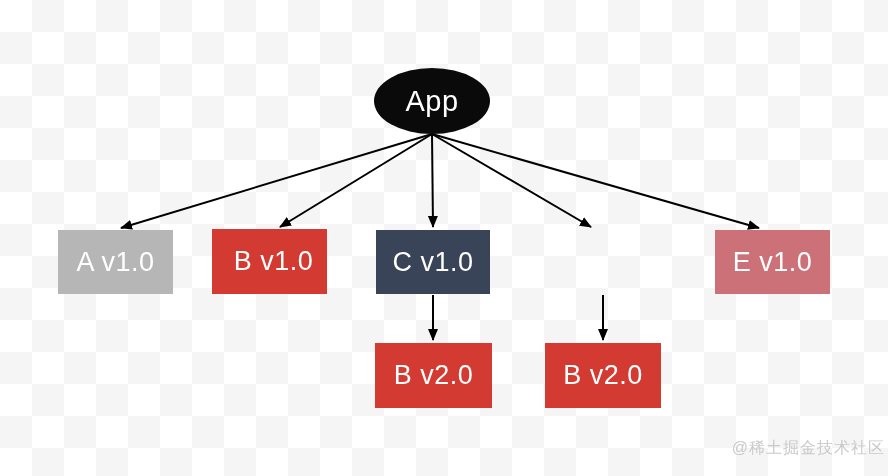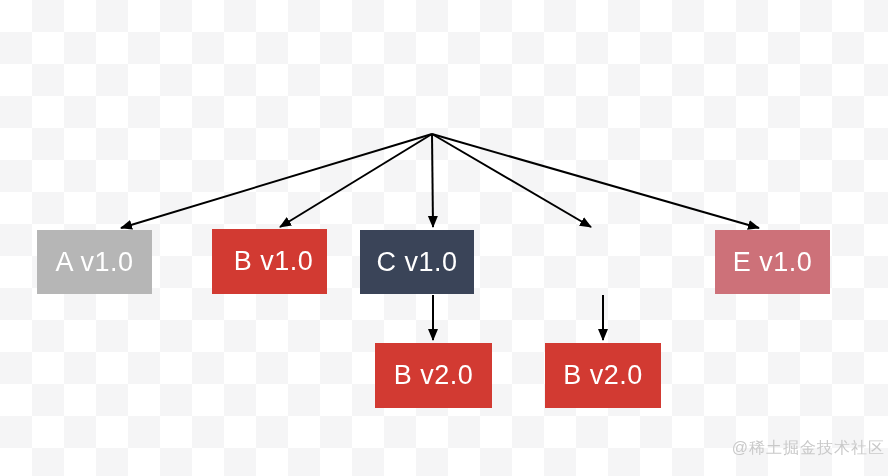--- a/index.html
+++ b/index.html
@@ -32,23 +32,23 @@
     display: flex;
     align-items: center;
     justify-content: center;
     color: #ffffff;
     font-size: 27px;
     letter-spacing: 0.5px;
     white-space: nowrap;
   }
 
   .n-app  { left: 374px; top:  68px; width: 116px; height: 66px; border-radius: 50%; font-size: 29px; }
-  .n-a    { left:  37px; top: 230px; width: 115px; height: 64px; }
+  .n-a    { left:  58px; top: 230px; width: 115px; height: 64px; }
   .n-b    { left: 212px; top: 229px; width: 115px; height: 65px; }
-  .n-c    { left: 360px; top: 230px; width: 114px; height: 64px; }
+  .n-c    { left: 376px; top: 230px; width: 114px; height: 64px; }
   .n-d    { left: 545px; top: 230px; width: 116px; height: 64px; }
   .n-e    { left: 715px; top: 230px; width: 115px; height: 64px; }
   .n-b2l  { left: 375px; top: 343px; width: 117px; height: 65px; }
   .n-b2r  { left: 545px; top: 343px; width: 116px; height: 65px; }
 
   .watermark {
     position: absolute;
     right: 3px;
     top: 438px;
     font-size: 16px;
@@ -69,20 +69,23 @@
     </defs>
     <line x1="432" y1="134" x2="121" y2="228" marker-end="url(#arrow)"></line>
     <line x1="432" y1="134" x2="280" y2="227" marker-end="url(#arrow)"></line>
     <line x1="432" y1="134" x2="433" y2="227" marker-end="url(#arrow)"></line>
     <line x1="432" y1="134" x2="591" y2="227" marker-end="url(#arrow)"></line>
     <line x1="432" y1="134" x2="759" y2="228" marker-end="url(#arrow)"></line>
     <line x1="433" y1="295" x2="433" y2="340" marker-end="url(#arrow)"></line>
     <line x1="603" y1="295" x2="603" y2="340" marker-end="url(#arrow)"></line>
   </svg>
 
+  <div class="node n-app" style="background-color: rgb(10, 10, 10);">
+    <span>App</span>
+  </div>
 
   <div class="node n-a" style="background-color: rgb(182, 182, 182);">
     <span>A v1.0</span>
   </div>
 
   <div class="node n-b" style="background-color: rgb(210, 58, 50); padding-left: 8px;">
     <span>B v1.0</span>
   </div>
 
   <div class="node n-c" style="background-color: rgb(58, 68, 88);">

